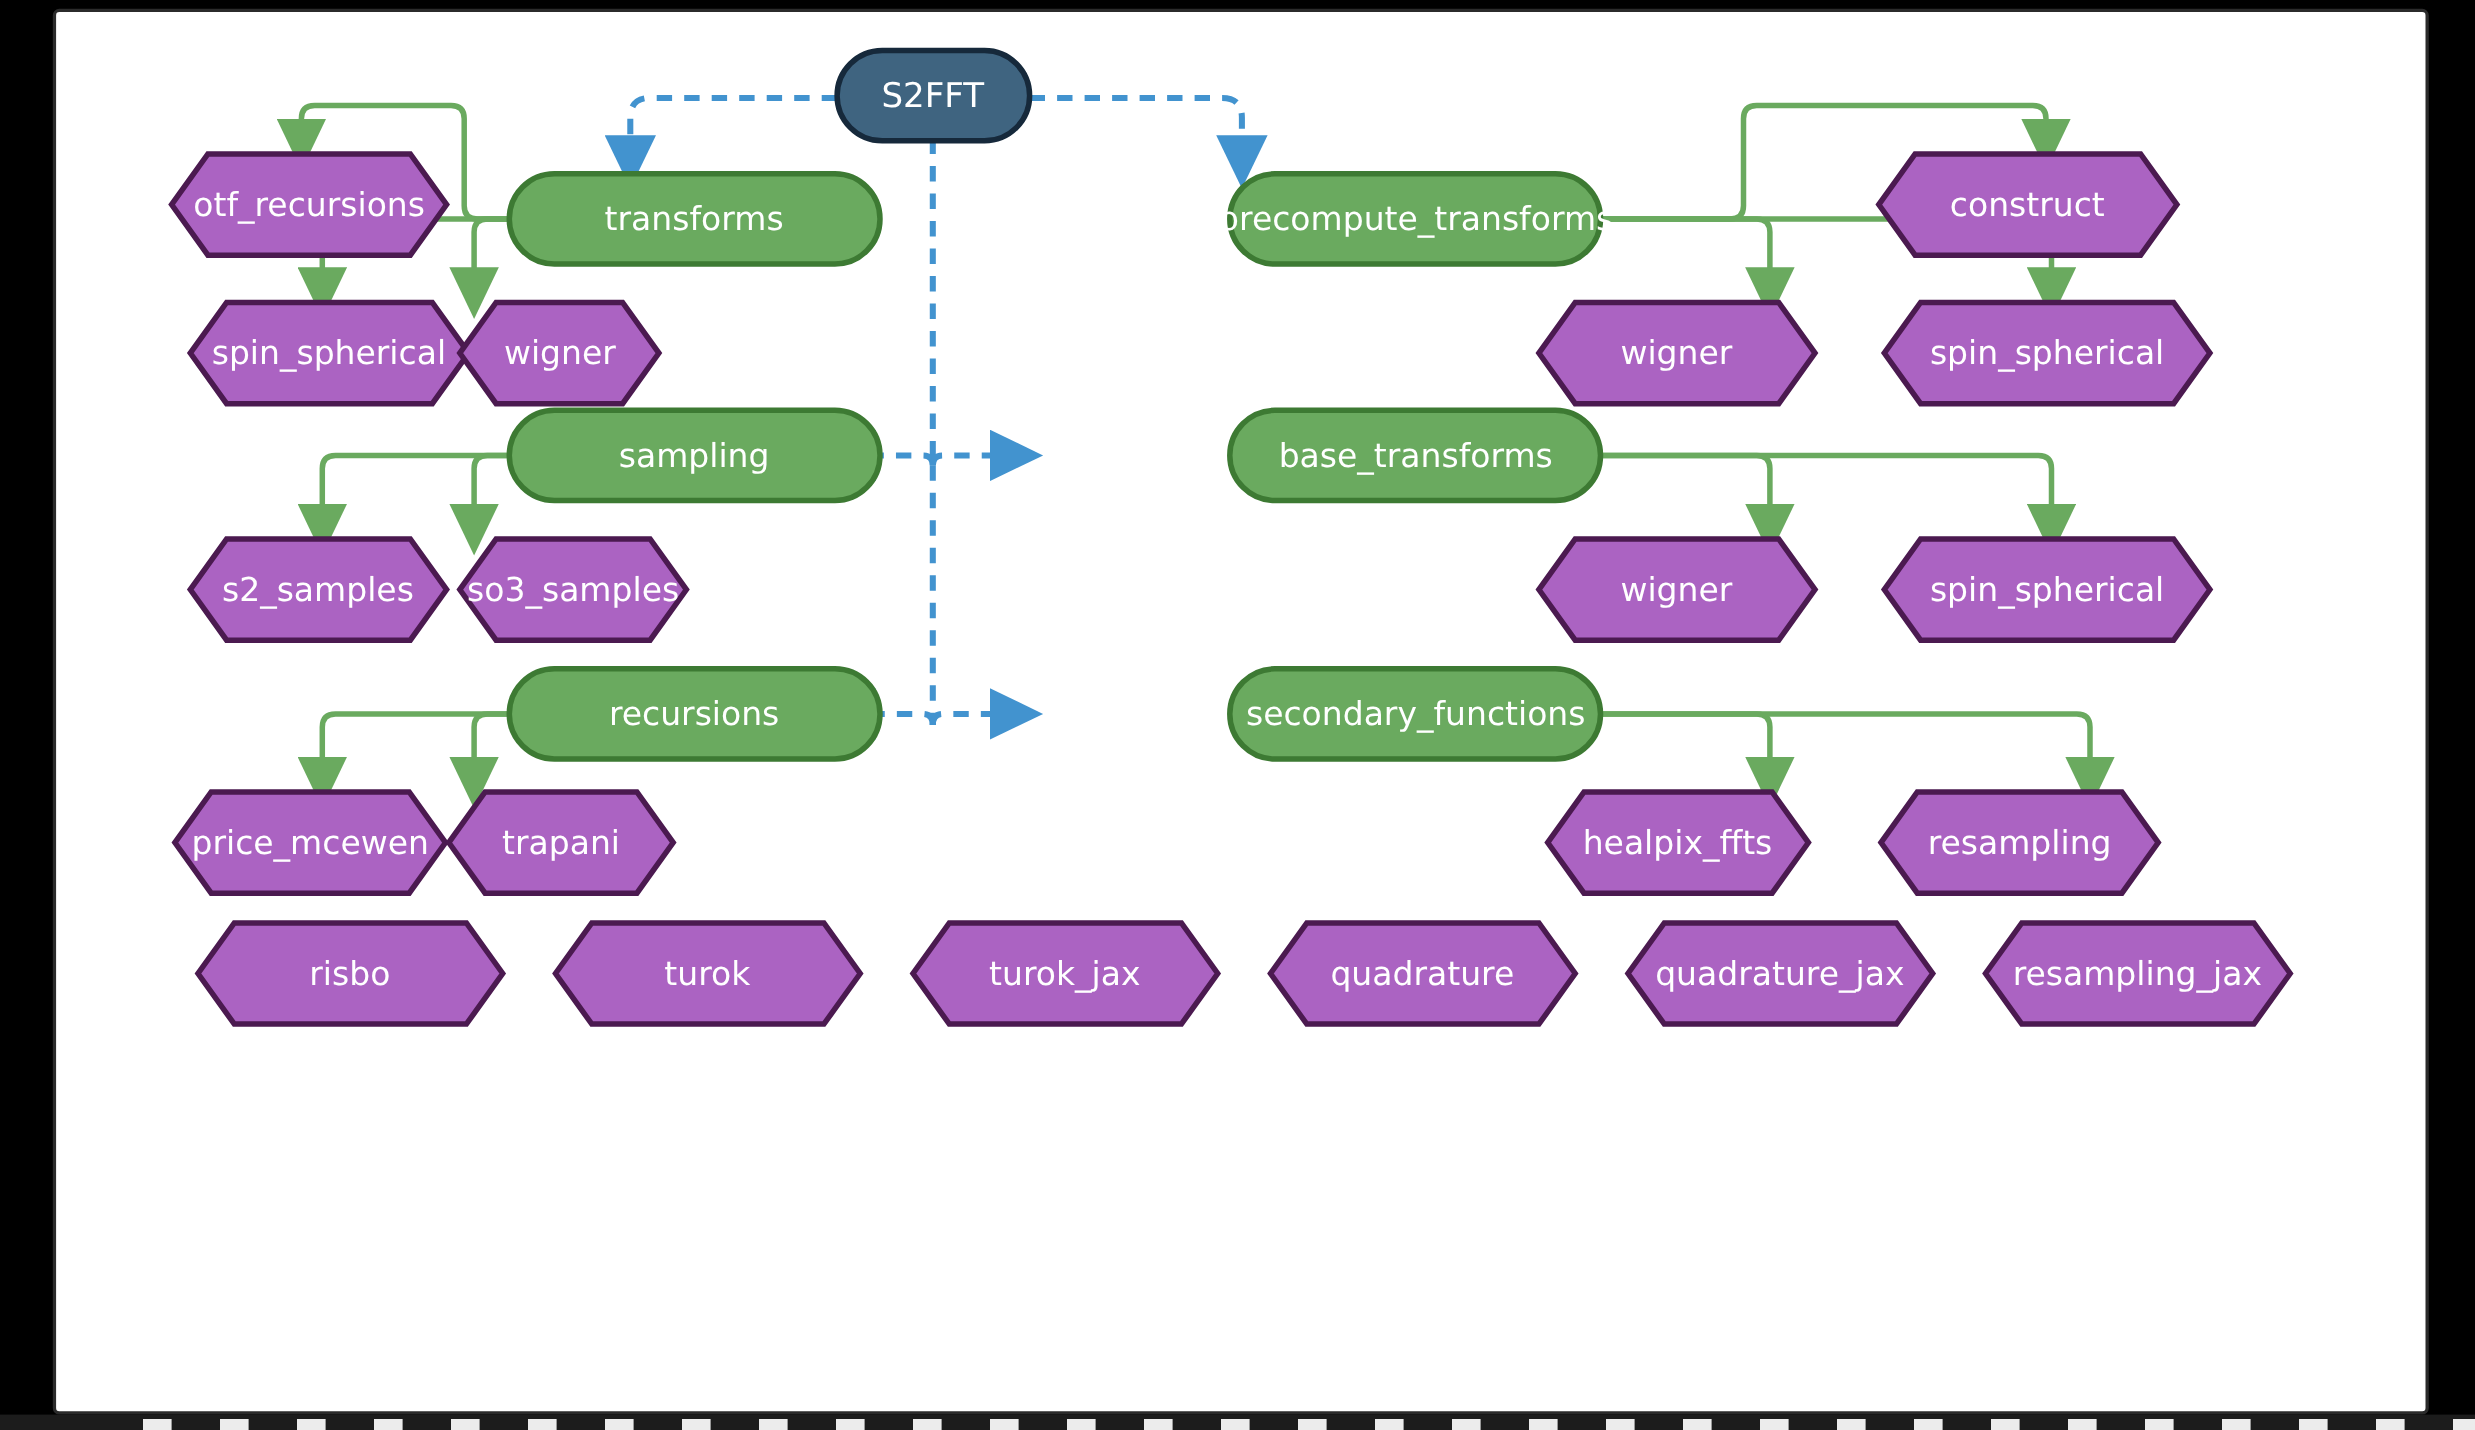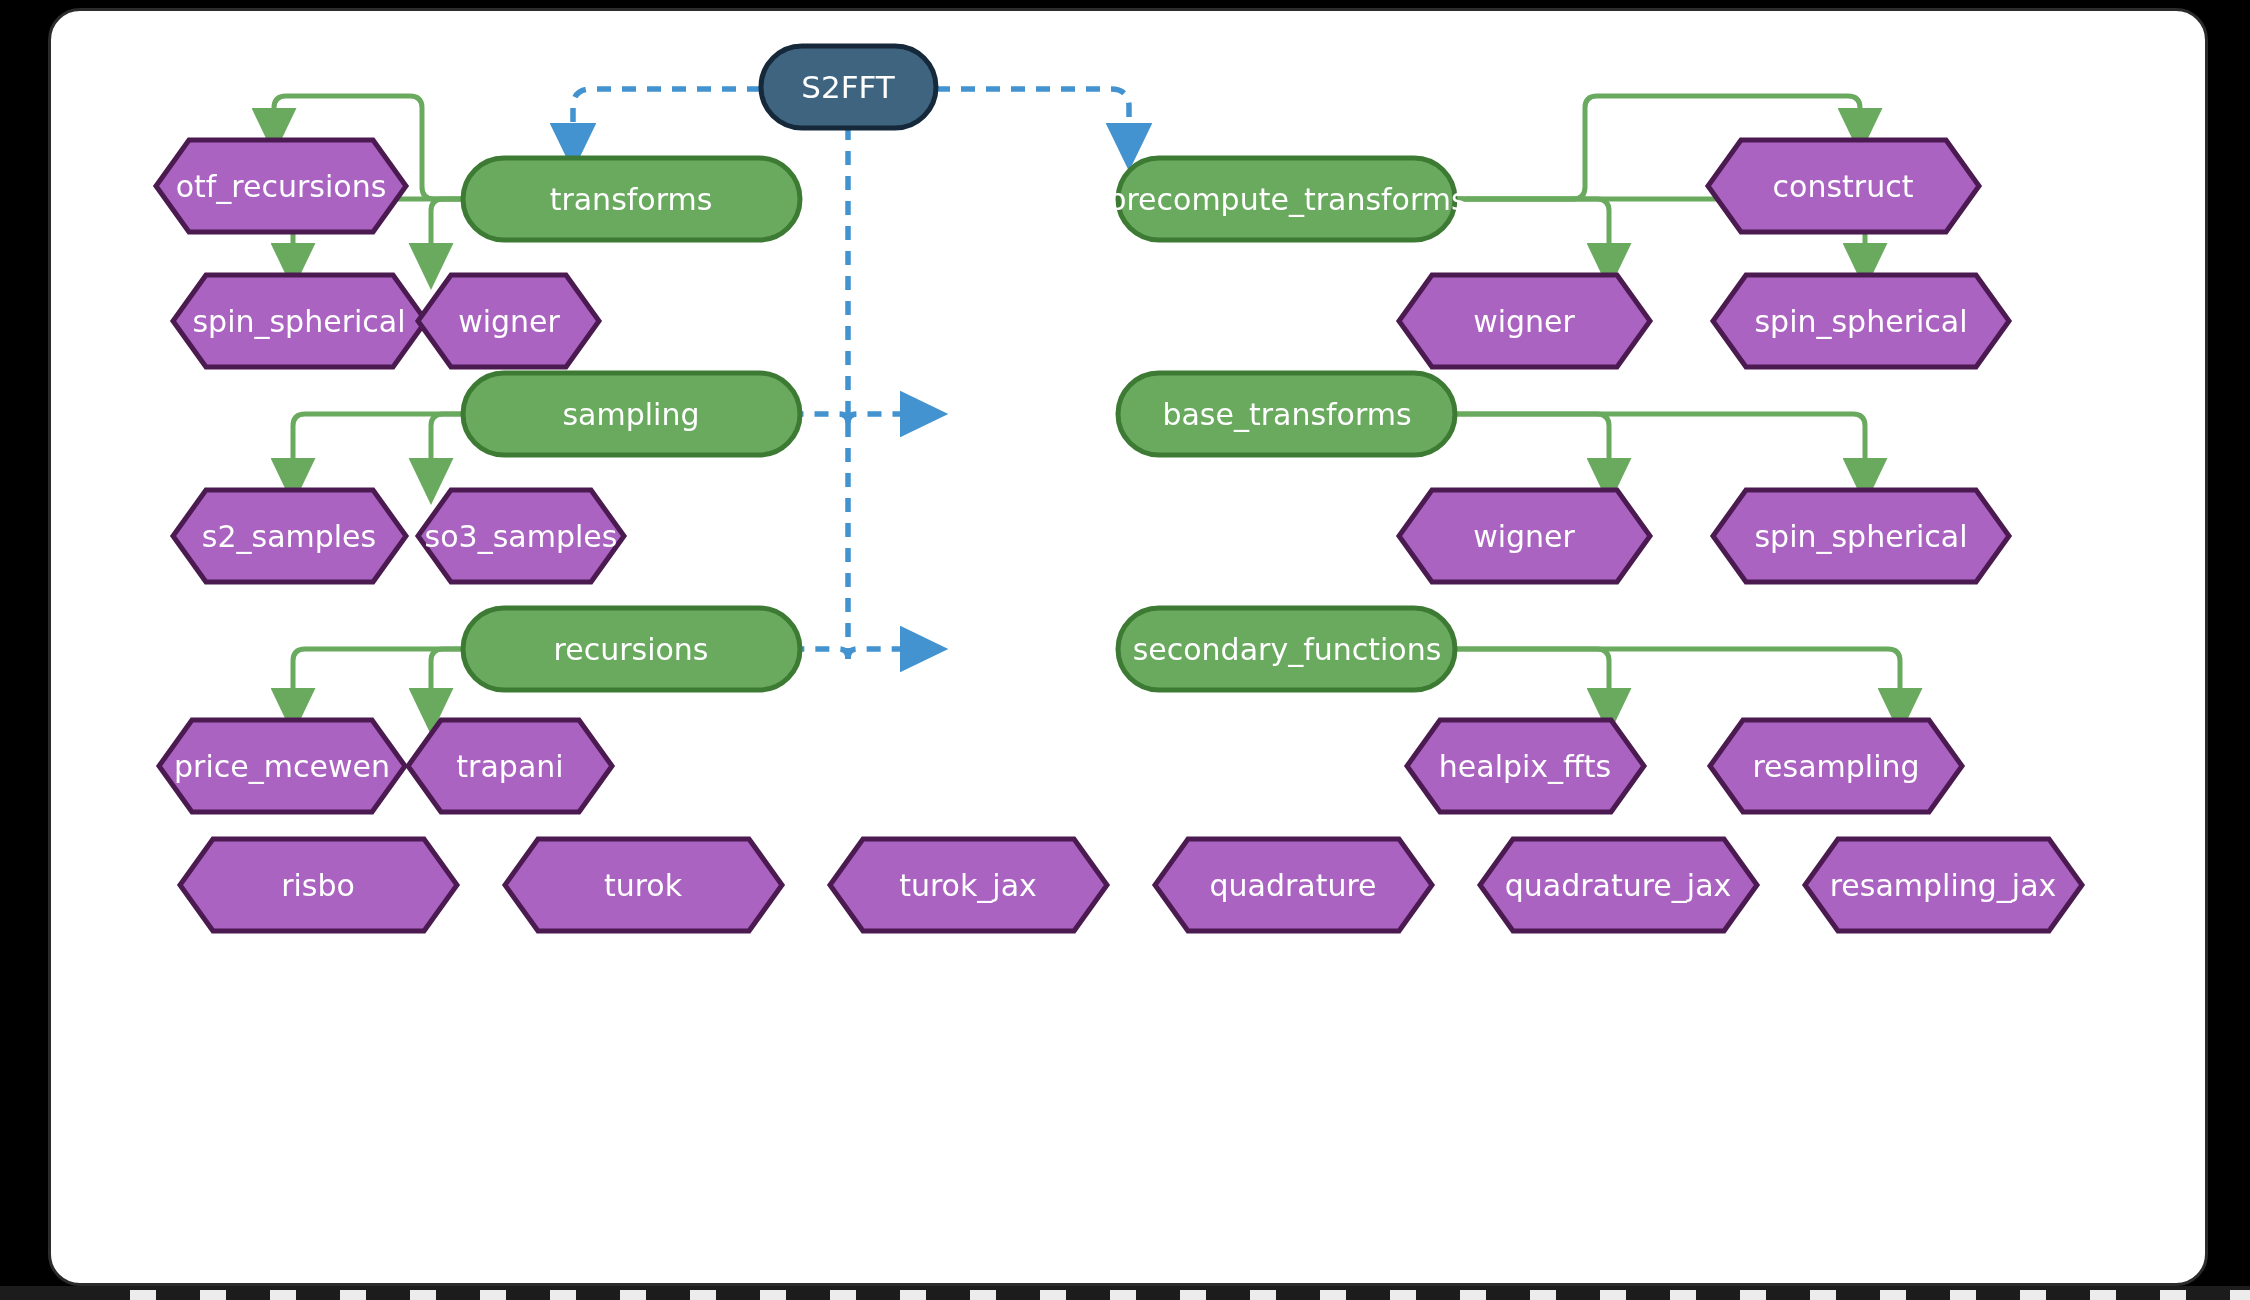--- a/index.html
+++ b/index.html
@@ -1,20 +1,20 @@
 <!DOCTYPE html>
 <html><head>
 <meta charset="utf-8">
 <style>
   html,body{margin:0;padding:0;background:#000;}
   body{width:2250px;height:1300px;overflow:hidden;
        font-family:"DejaVu Sans","Liberation Sans",sans-serif;}
   #stage{position:relative;width:2250px;height:1300px;background:#000;}
   #panel{position:absolute;left:48px;top:8px;width:2154px;height:1272px;
-         background:#fff;border:3px solid #2b2b2b;border-radius:32px;overflow:hidden;}
+         background:#fff;border:3px solid #2b2b2b;border-radius:6px;overflow:hidden;}
   #bottomstrip{position:absolute;left:0;bottom:0;width:2250px;height:14px;
          background:#1c1c1c;}
   #bottomstrip .dash{position:absolute;bottom:0;width:26px;height:10px;background:#ececec;}
   svg{position:absolute;left:0;top:0;}
   .nodelabel{fill:#ffffff;font-family:"DejaVu Sans","Liberation Sans",sans-serif;
              font-size:30px;text-anchor:middle;dominant-baseline:middle;}
   .nodelabel.big{font-size:31px;}
 </style>
 </head>
 <body>

